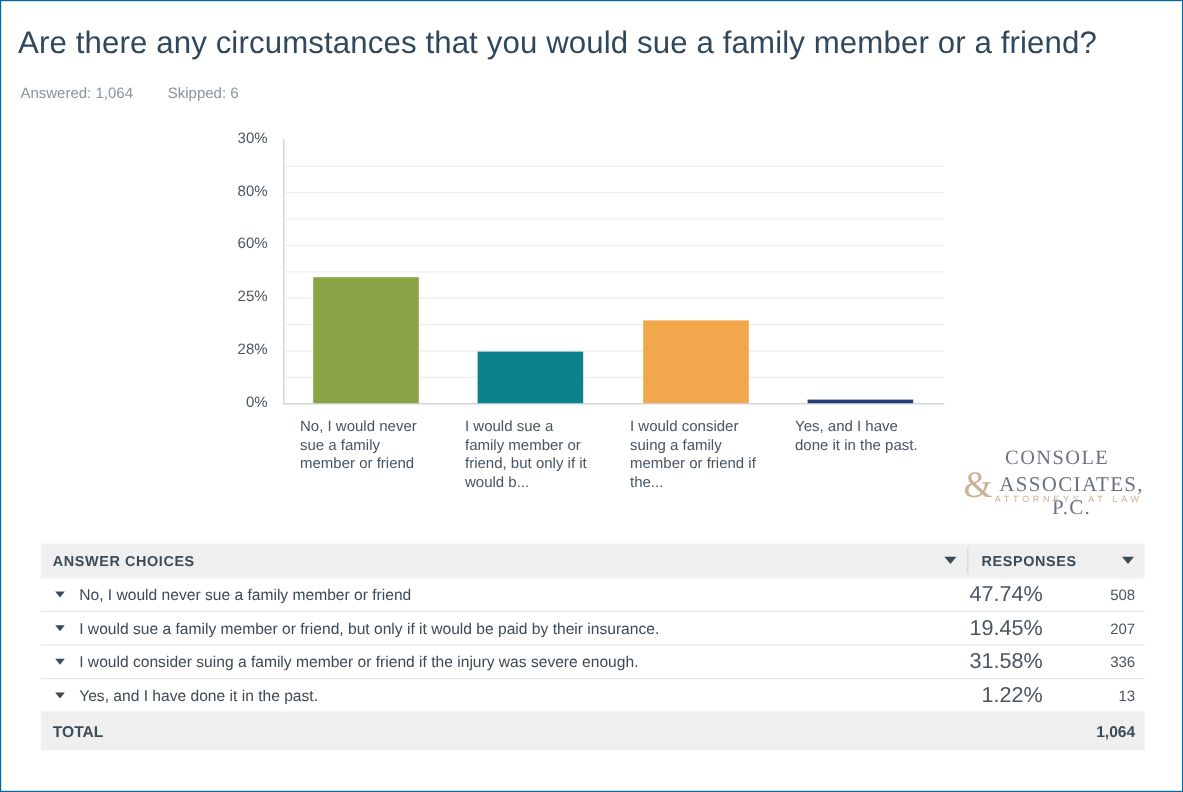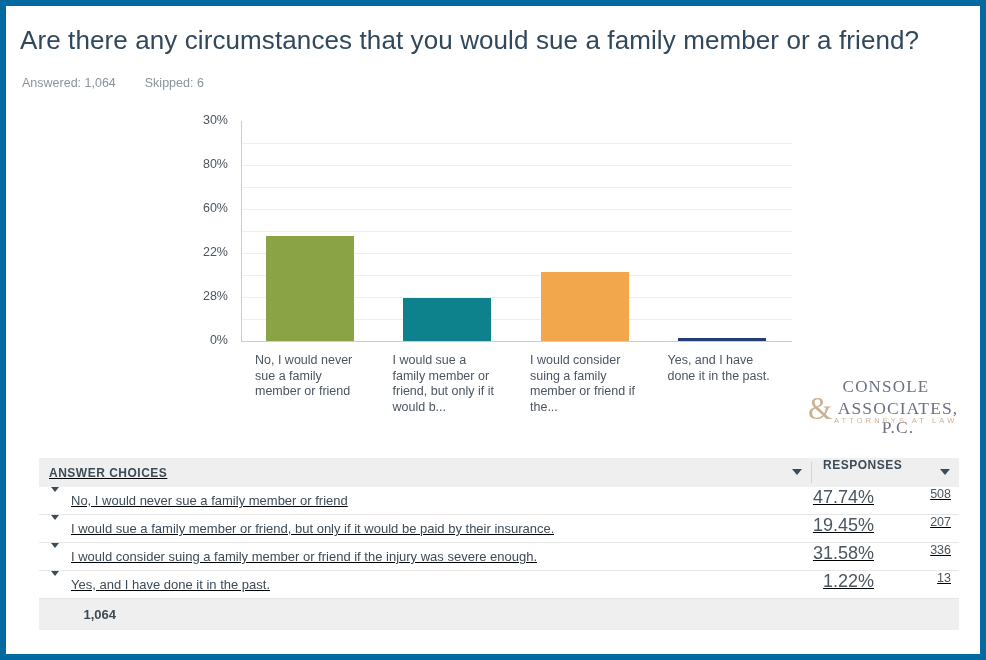--- a/index.html
+++ b/index.html
@@ -10,21 +10,21 @@
   }
   body {
     font-family: "Liberation Sans", sans-serif;
     -webkit-font-smoothing: antialiased;
   }
   #page {
     position: relative;
     width: 986px;
     height: 660px;
     background: #ffffff;
-    border: 6px solid #0369a1;
+    border: 1px solid #0369a1;
     box-sizing: border-box;
     overflow: hidden;
   }
 
   
   .q-title {
     position: absolute;
     left: 14px;
     top: 18px;
     width: 960px;
@@ -170,23 +170,23 @@
   #table {
     position: absolute;
     left: 33px;
     top: 452px;
     width: 920px;
   }
   .trow {
     position: relative;
     height: 28px;
     display: flex;
+    align-items: center;
     border-bottom: 1px solid #e6e6e6;
     box-sizing: border-box;
-    text-decoration: underline;
   }
   .thead {
     background: #efefef;
     height: 29px;
     border-bottom: none;
   }
   .thead .th-label {
     font-size: 12px;
     font-weight: bold;
     color: #3d4b57;
@@ -309,21 +309,21 @@
         <div class="gridline" style="top: 132px;"></div>
         <div class="gridline" style="top: 110px;"></div>
         <div class="gridline" style="top: 88px;"></div>
         <div class="gridline" style="top: 66px;"></div>
         <div class="gridline" style="top: 44px;"></div>
         <div class="gridline" style="top: 22px;"></div>
       </div>
     <div id="yticks">
         <div class="ytick" style="top: 230px;">0%</div>
         <div class="ytick" style="top: 186px;">28%</div>
-        <div class="ytick" style="top: 142px;">22%</div>
+        <div class="ytick" style="top: 142px;">25%</div>
         <div class="ytick" style="top: 98px;">60%</div>
         <div class="ytick" style="top: 54px;">80%</div>
         <div class="ytick" style="top: 10px;">30%</div>
       </div>
     <div class="bars" id="bars">
         <div class="bar-slot" style="left: 0px; width: 137.5px;">
           <div class="bar" title="No, I would never sue a family member or friend: 47.74%" style="height: 105.028px; background: rgb(137, 163, 69);"></div>
         </div>
         <div class="bar-slot" style="left: 137.5px; width: 137.5px;">
           <div class="bar" title="I would sue a family member or friend, but only if it would b...: 19.45%" style="height: 42.79px; background: rgb(14, 130, 140);"></div>
@@ -390,17 +390,18 @@
         <div class="trow">
           <span class="row-caret"></span>
           <div class="c-choice" style="padding-left: 0px;">
             <span class="choice-text">Yes, and I have done it in the past.</span>
           </div>
           <div class="c-pct">1.22%</div>
           <div class="c-count">13</div>
         </div>
       </div>
     <div class="total-row">
+      <div class="total-label">TOTAL</div>
       <div class="total-value">1,064</div>
     </div>
   </div>
 
 </div>
 
 </body></html>

